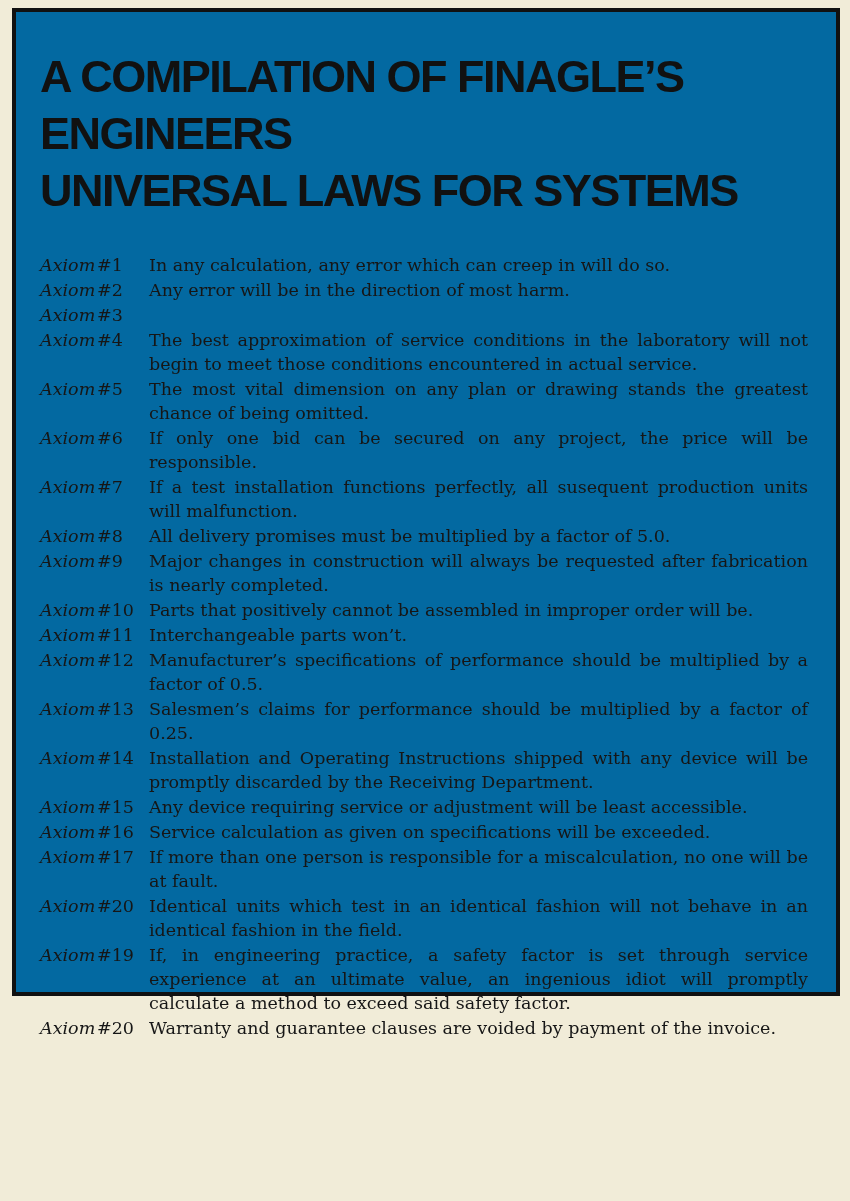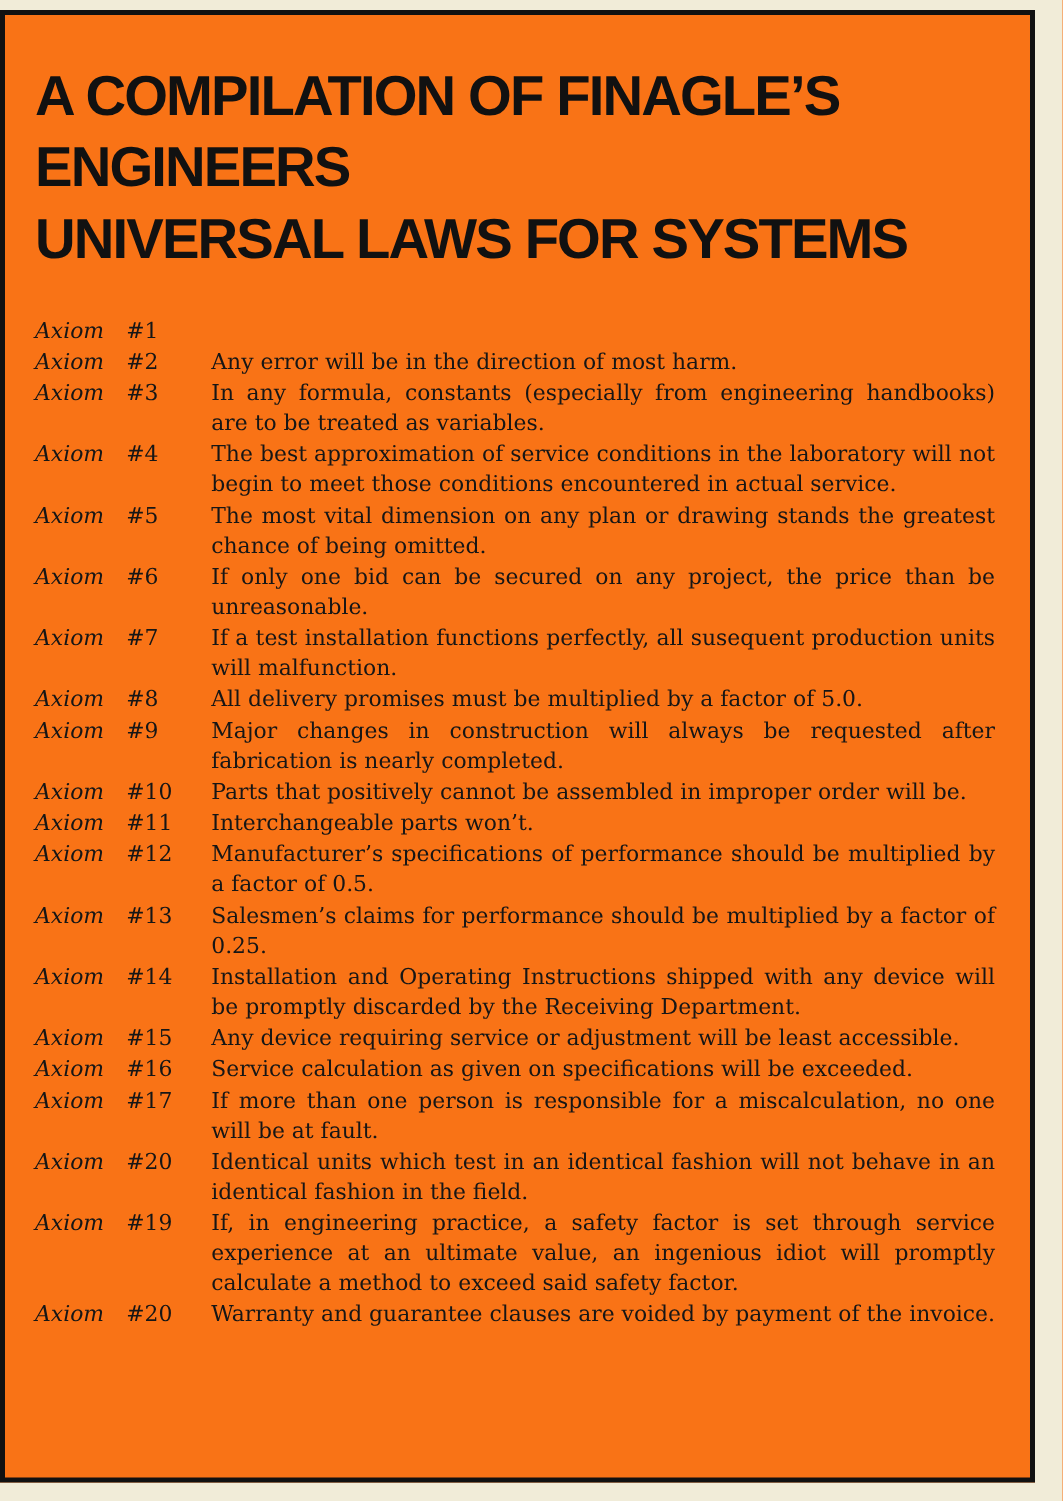--- a/index.html
+++ b/index.html
@@ -9,27 +9,27 @@
   body {
     width: 850px;
     height: 1201px;
     background: #f1ecd8;
     font-family: "DejaVu Serif", serif;
     color: #161616;
     overflow: hidden;
   }
   .page-frame {
     position: absolute;
-    left: 0;
+    left: 12px;
     top: 8px;
     width: 828px;
-    height: 1178px;
+    height: 988px;
     border: 4px solid #111111;
     box-sizing: border-box;
-    background: #f97316;
+    background: #0369a1;
   }
   .page-inner {
     padding: 30px 28px 0 24px;
   }
   .doc-title {
     font-family: "Liberation Sans", sans-serif;
     font-weight: bold;
     font-size: 45px;
     line-height: 57px;
     letter-spacing: -1.5px;
@@ -39,21 +39,21 @@
   .doc-title .title-line {
     display: block;
     white-space: nowrap;
   }
   .axiom-list {
     margin-top: 10px;
   }
   .axiom-row {
     display: grid;
     grid-template-columns: 55px 50px 1fr;
-    column-gap: 16px;
+    column-gap: 0;
     font-size: 17.5px;
     line-height: 24px;
     margin-bottom: 1px;
   }
   .axiom-word {
     font-style: italic;
     padding-left: 0;
   }
   .axiom-num {
     font-style: normal;
@@ -77,50 +77,50 @@
     <h1 class="doc-title">
       <span class="title-line">A COMPILATION OF FINAGLE’S</span>
       <span class="title-line">ENGINEERS</span>
       <span class="title-line">UNIVERSAL LAWS FOR SYSTEMS</span>
     </h1>
 
     <div class="axiom-list" id="axiom-list">
   <div class="axiom-row">
     <span class="axiom-word">Axiom</span>
     <span class="axiom-num">#1</span>
+    <span class="axiom-text">In any calculation, any error which can creep in will do so.</span>
   </div>
 
   <div class="axiom-row">
     <span class="axiom-word">Axiom</span>
     <span class="axiom-num">#2</span>
     <span class="axiom-text">Any error will be in the direction of most harm.</span>
   </div>
 
   <div class="axiom-row">
     <span class="axiom-word">Axiom</span>
     <span class="axiom-num">#3</span>
-    <span class="axiom-text">In any formula, constants (especially from engineering handbooks) are to be treated as variables.</span>
   </div>
 
   <div class="axiom-row">
     <span class="axiom-word">Axiom</span>
     <span class="axiom-num">#4</span>
     <span class="axiom-text">The best approximation of service conditions in the laboratory will not begin to meet those conditions encountered in actual service.</span>
   </div>
 
   <div class="axiom-row">
     <span class="axiom-word">Axiom</span>
     <span class="axiom-num">#5</span>
     <span class="axiom-text">The most vital dimension on any plan or drawing stands the greatest chance of being omitted.</span>
   </div>
 
   <div class="axiom-row">
     <span class="axiom-word">Axiom</span>
     <span class="axiom-num">#6</span>
-    <span class="axiom-text">If only one bid can be secured on any project, the price than be unreasonable.</span>
+    <span class="axiom-text">If only one bid can be secured on any project, the price will be responsible.</span>
   </div>
 
   <div class="axiom-row">
     <span class="axiom-word">Axiom</span>
     <span class="axiom-num">#7</span>
     <span class="axiom-text">If a test installation functions perfectly, all susequent production units will malfunction.</span>
   </div>
 
   <div class="axiom-row">
     <span class="axiom-word">Axiom</span>

